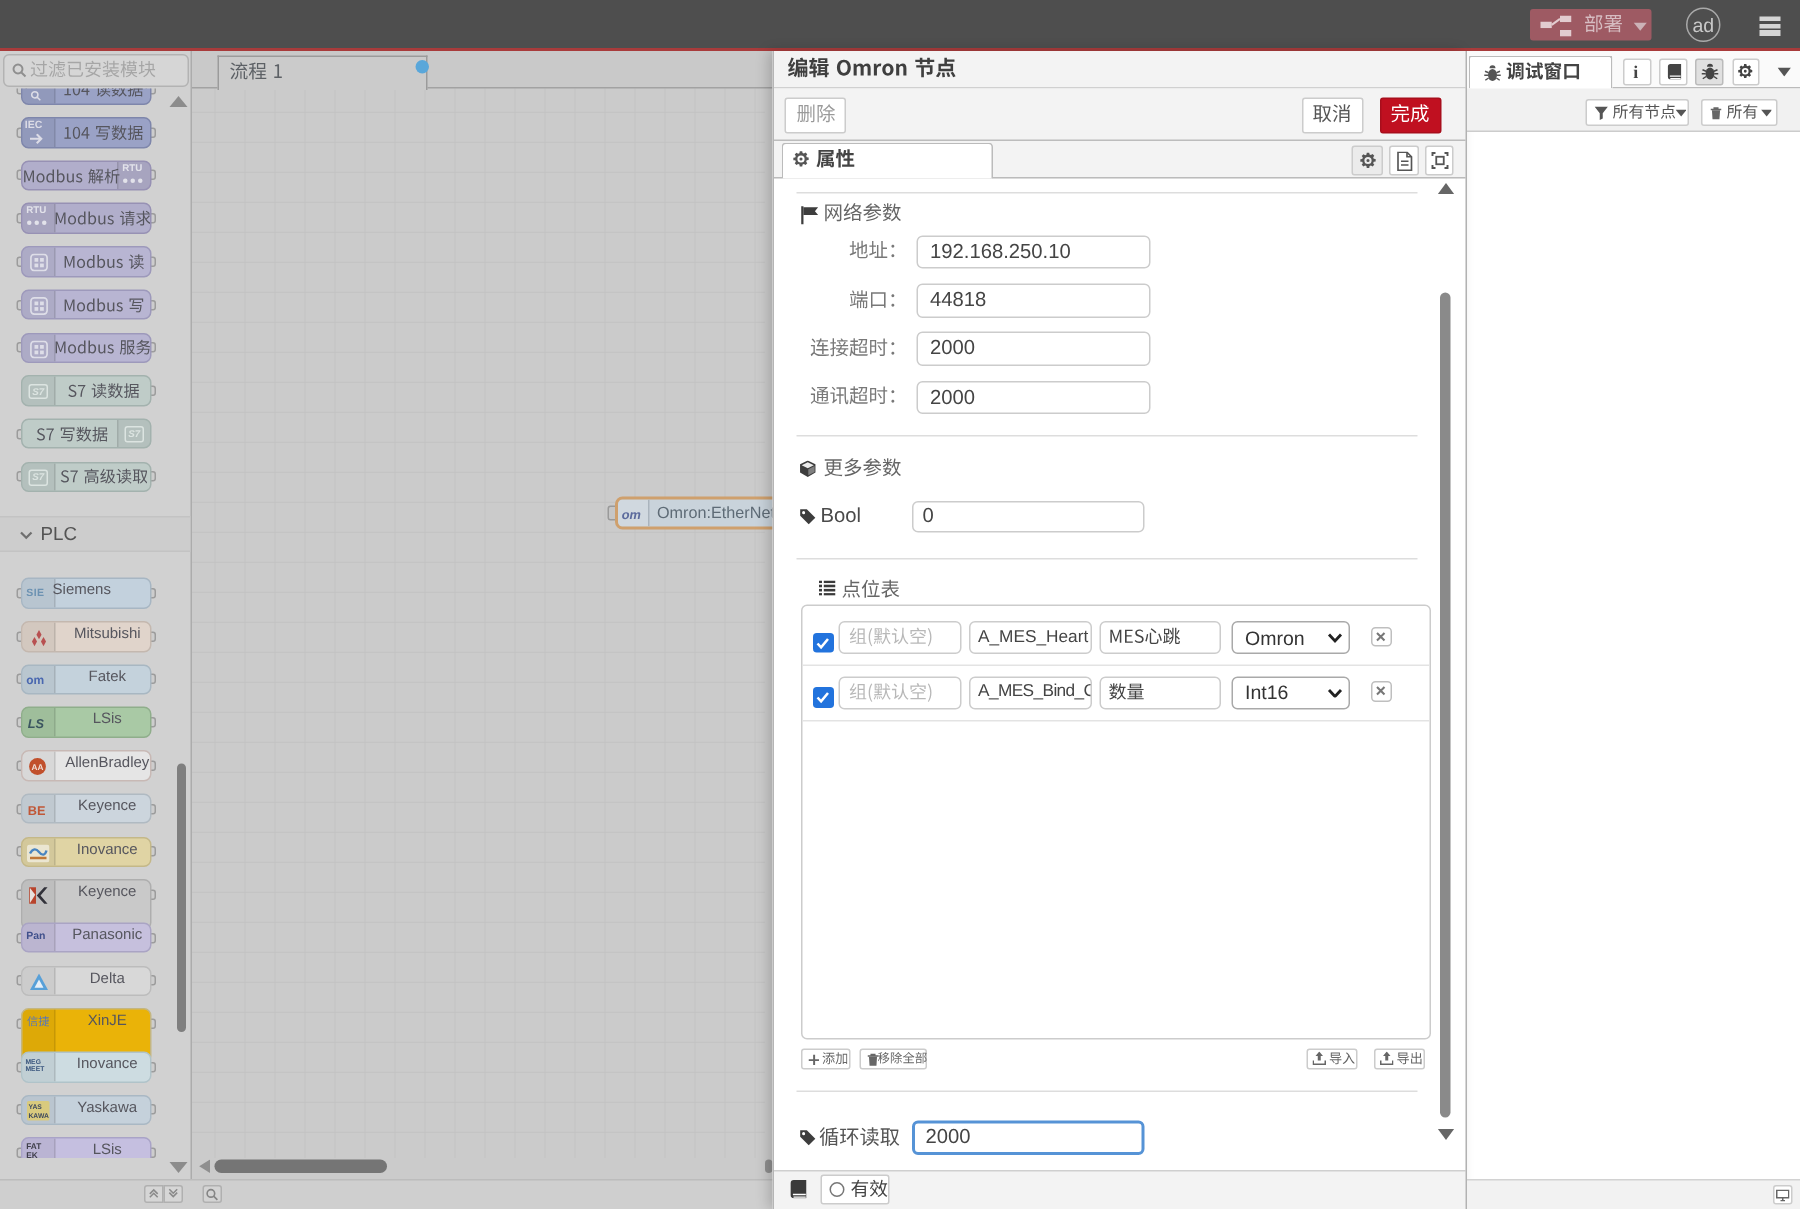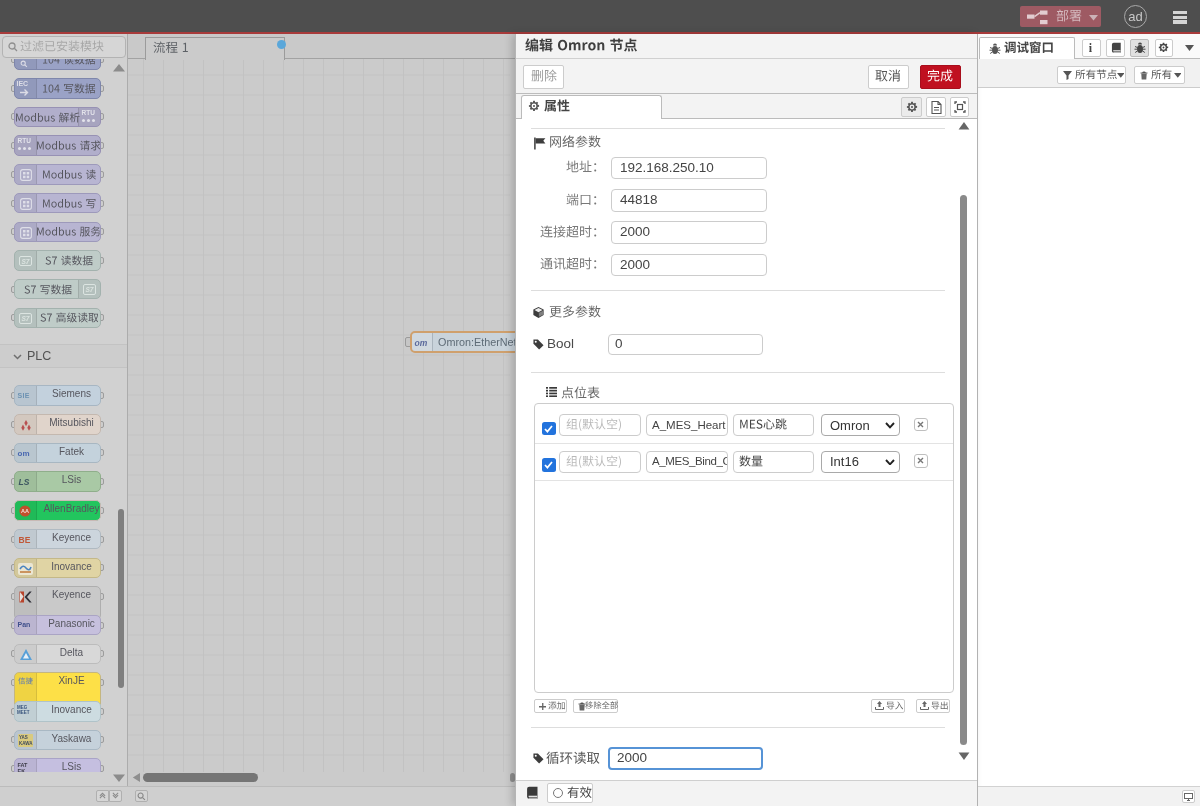--- a/index.html
+++ b/index.html
@@ -257,21 +257,21 @@
           <path d="M1 1l3.5 3.5L8 1" stroke="#6f6f6f" stroke-width="1.5" fill="none"></path>
         </svg>
 <div style="position:absolute;left:27px;top:4px;font:12.5px 'Liberation Sans';color:#545454">PLC</div>
       </div>
       <div class="abs" style="left:10.5px;top:333.0px;width:7px;height:7px;background:#cdcdcd;border:1px solid #9c9c9c;border-radius:2px"></div>
       <div class="abs" style="left:96.5px;top:333.0px;width:7px;height:7px;background:#cdcdcd;border:1px solid #9c9c9c;border-radius:2px"></div>
       <div class="abs" style="left:13.5px;top:326.3px;width:87px;height:20.5px;background:#c3d1dd;border:1px solid #a7b6c3;border-radius:5px;overflow:hidden">
         <div class="abs" style="left:0;top:0;width:22px;height:100%;background:rgba(0,0,0,0.055);border-right:1px solid rgba(0,0,0,0.1)">
           <div style="position:absolute;left:3px;top:5.5px;font:bold 7px 'Liberation Sans';color:#6c92b2;letter-spacing:0.3px">SIE</div>
         </div>
-        <div style="position:absolute;left:57.0px;top:2.1px;transform:translateX(-50%);font:10px 'Liberation Sans';color:#56565e;white-space:nowrap">Siemens</div>
+        <div style="position:absolute;left:40px;top:2.1px;transform:translateX(-50%);font:10px 'Liberation Sans';color:#56565e;white-space:nowrap">Siemens</div>
       </div>
       <div class="abs" style="left:10.5px;top:361.7px;width:7px;height:7px;background:#cdcdcd;border:1px solid #9c9c9c;border-radius:2px"></div>
       <div class="abs" style="left:96.5px;top:361.7px;width:7px;height:7px;background:#cdcdcd;border:1px solid #9c9c9c;border-radius:2px"></div>
       <div class="abs" style="left:13.5px;top:355.0px;width:87px;height:20.5px;background:#e0d4cb;border:1px solid #c4b8af;border-radius:5px;overflow:hidden">
         <div class="abs" style="left:0;top:0;width:22px;height:100%;background:rgba(0,0,0,0.055);border-right:1px solid rgba(0,0,0,0.1)">
           <svg style="position:absolute;left:5px;top:4.5px" width="12" height="11" viewBox="0 0 12 11">
 <path d="M6 0L7.7 3.1 6 6.2 4.3 3.1Z" fill="#b85050"></path>
 <path d="M3 4.6L4.7 7.7 3 10.8 1.3 7.7Z" fill="#b85050"></path>
 <path d="M9 4.6L10.7 7.7 9 10.8 7.3 7.7Z" fill="#b85050"></path>
           </svg>
@@ -289,21 +289,21 @@
       <div class="abs" style="left:10.5px;top:419.1px;width:7px;height:7px;background:#cdcdcd;border:1px solid #9c9c9c;border-radius:2px"></div>
       <div class="abs" style="left:96.5px;top:419.1px;width:7px;height:7px;background:#cdcdcd;border:1px solid #9c9c9c;border-radius:2px"></div>
       <div class="abs" style="left:13.5px;top:412.4px;width:87px;height:20.5px;background:#a9c9a5;border:1px solid #8fae8b;border-radius:5px;overflow:hidden">
         <div class="abs" style="left:0;top:0;width:22px;height:100%;background:rgba(0,0,0,0.055);border-right:1px solid rgba(0,0,0,0.1)">
           <div style="position:absolute;left:4px;top:5px;font:bold italic 8.5px 'Liberation Sans';color:#3c5660">LS</div>
         </div>
         <div style="position:absolute;left:57.0px;top:2.1px;transform:translateX(-50%);font:10px 'Liberation Sans';color:#56565e;white-space:nowrap">LSis</div>
       </div>
       <div class="abs" style="left:10.5px;top:447.8px;width:7px;height:7px;background:#cdcdcd;border:1px solid #9c9c9c;border-radius:2px"></div>
       <div class="abs" style="left:96.5px;top:447.8px;width:7px;height:7px;background:#cdcdcd;border:1px solid #9c9c9c;border-radius:2px"></div>
-      <div class="abs" style="left:13.5px;top:441.1px;width:87px;height:20.5px;background:#22c55e;border:1px solid #c8b9b5;border-radius:5px;overflow:hidden">
+      <div class="abs" style="left:13.5px;top:441.1px;width:87px;height:20.5px;background:#e5e5e5;border:1px solid #c8b9b5;border-radius:5px;overflow:hidden">
         <div class="abs" style="left:0;top:0;width:22px;height:100%;background:rgba(0,0,0,0.055);border-right:1px solid rgba(0,0,0,0.1)">
           <svg style="position:absolute;left:4.5px;top:4px" width="12" height="12" viewBox="0 0 12 12">
 <circle cx="6" cy="6" r="5.6" fill="#c1502c"></circle>
 <text x="6" y="8.3" font-family="Liberation Sans" font-size="5.5" font-weight="bold" fill="#f0e0d8" text-anchor="middle">AA</text>
           </svg>
         </div>
         <div style="position:absolute;left:57.0px;top:2.1px;transform:translateX(-50%);font:10px 'Liberation Sans';color:#56565e;white-space:nowrap">AllenBradley</div>
       </div>
       <div class="abs" style="left:10.5px;top:476.5px;width:7px;height:7px;background:#cdcdcd;border:1px solid #9c9c9c;border-radius:2px"></div>
       <div class="abs" style="left:96.5px;top:476.5px;width:7px;height:7px;background:#cdcdcd;border:1px solid #9c9c9c;border-radius:2px"></div>
@@ -351,21 +351,21 @@
         <div class="abs" style="left:0;top:0;width:22px;height:100%;background:rgba(0,0,0,0.055);border-right:1px solid rgba(0,0,0,0.1)">
           <svg style="position:absolute;left:5px;top:4.5px" width="12" height="11" viewBox="0 0 12 11">
 <path d="M6 0L12 11H0Z" fill="#58a0d8"></path>
             <path d="M6 4L9 9.5H3Z" fill="#e8f0f8"></path>
           </svg>
         </div>
         <div style="position:absolute;left:57.0px;top:2.1px;transform:translateX(-50%);font:10px 'Liberation Sans';color:#56565e;white-space:nowrap">Delta</div>
       </div>
       <div class="abs" style="left:10.5px;top:620.0px;width:7px;height:7px;background:#cdcdcd;border:1px solid #9c9c9c;border-radius:2px"></div>
       <div class="abs" style="left:96.5px;top:620.0px;width:7px;height:7px;background:#cdcdcd;border:1px solid #9c9c9c;border-radius:2px"></div>
-      <div class="abs" style="left:13.5px;top:613.3px;width:87px;height:37px;background:#fde047;border:1px solid #c4b680;border-radius:5px;overflow:hidden">
+      <div class="abs" style="left:13.5px;top:613.3px;width:87px;height:37px;background:#eab308;border:1px solid #c4b680;border-radius:5px;overflow:hidden">
         <div class="abs" style="left:0;top:0;width:22px;height:100%;background:rgba(0,0,0,0.055);border-right:1px solid rgba(0,0,0,0.1)">
           <div style="position:absolute;left:3px;top:4px">
             <svg style="display:block" width="15.0" height="9.0" viewBox="0 -880 2000 1200" fill="#5878b8">
               <path transform="translate(0,0)" d="M382 -531V-469H869V-531ZM382 -389V-328H869V-389ZM310 -675V-611H947V-675ZM541 -815C568 -773 598 -716 612 -680L679 -710C665 -745 635 -799 606 -840ZM369 -243V80H434V40H811V77H879V-243ZM434 -22V-181H811V-22ZM256 -836C205 -685 122 -535 32 -437C45 -420 67 -383 74 -367C107 -404 139 -448 169 -495V83H238V-616C271 -680 300 -748 323 -816Z"></path>
               <path transform="translate(1000,0)" d="M415 -266C397 -135 355 -27 276 41C293 51 322 72 334 84C378 42 413 -13 439 -78C509 40 614 71 769 71H945C947 53 958 21 968 5C933 6 796 6 772 6C739 6 708 4 679 0V-134H906V-195H679V-283H897V-425H968V-487H897V-622H679V-689H944V-751H679V-840H608V-751H360V-689H608V-622H404V-562H608V-487H346V-425H608V-342H404V-283H608V-16C545 -39 497 -82 465 -158C473 -189 480 -222 485 -257ZM827 -425V-342H679V-425ZM827 -487H679V-562H827ZM167 -839V-638H42V-568H167V-363L28 -321L47 -249L167 -288V-7C167 7 162 11 150 11C138 12 99 12 56 10C65 31 75 62 77 80C141 81 179 78 203 66C228 55 237 34 237 -7V-311L347 -347L336 -416L237 -385V-568H345V-638H237V-839Z"></path>
             </svg>
           </div>
         </div>
         <div style="position:absolute;left:57.0px;top:2.1px;transform:translateX(-50%);font:10px 'Liberation Sans';color:#56565e;white-space:nowrap">XinJE</div>
       </div>

